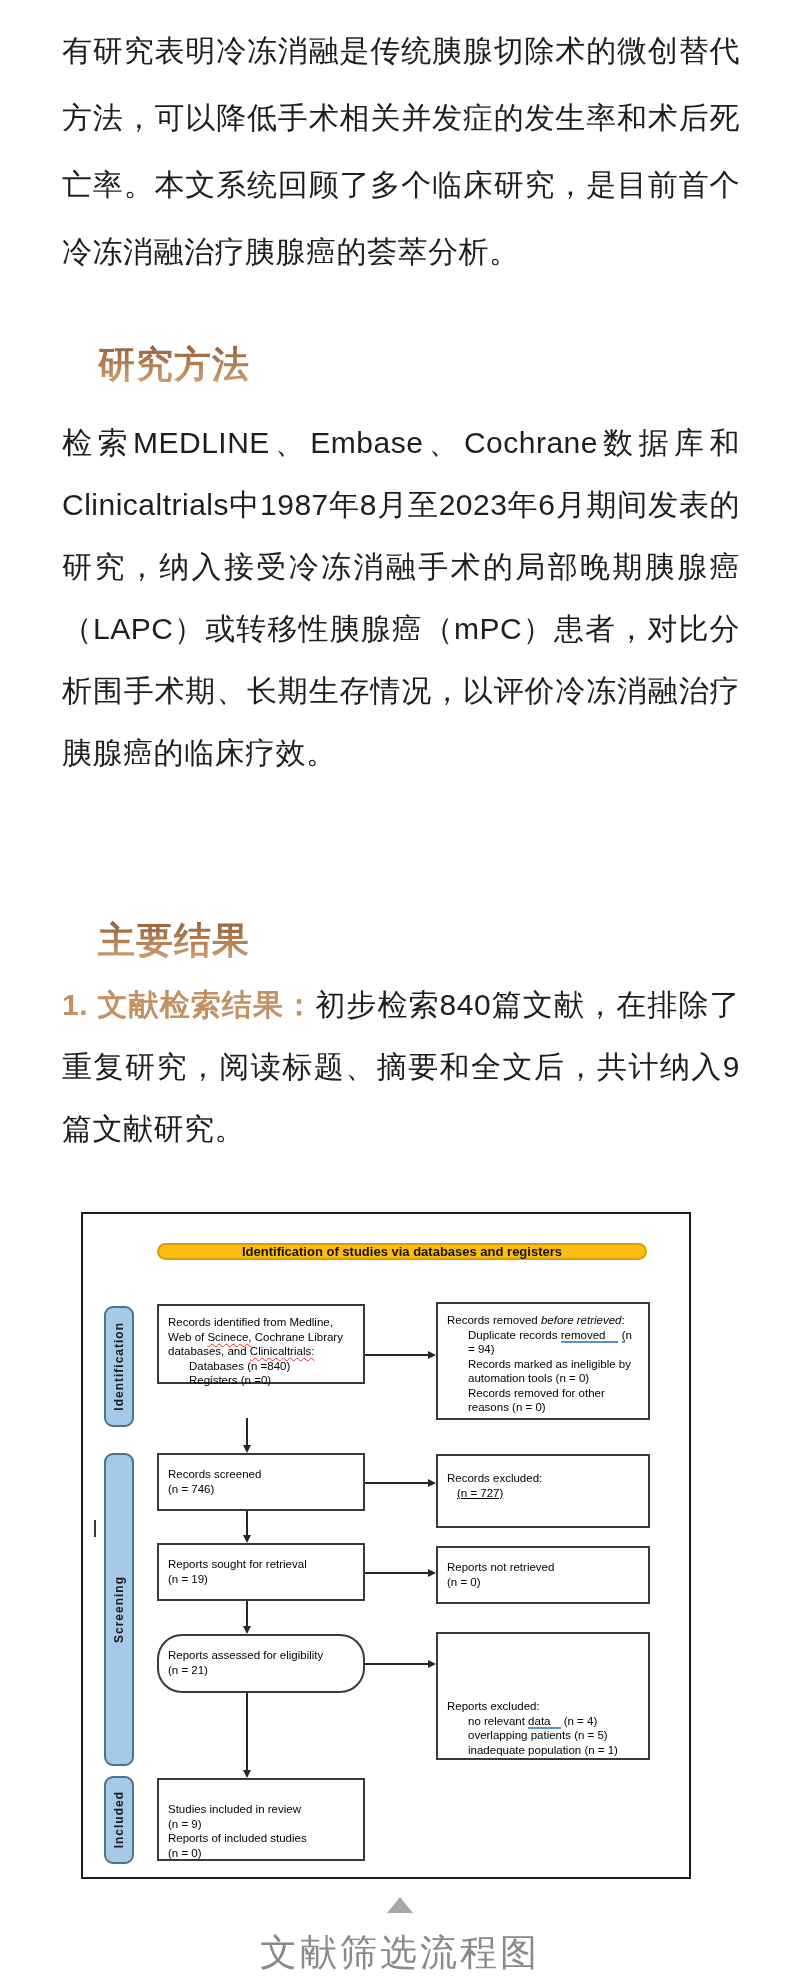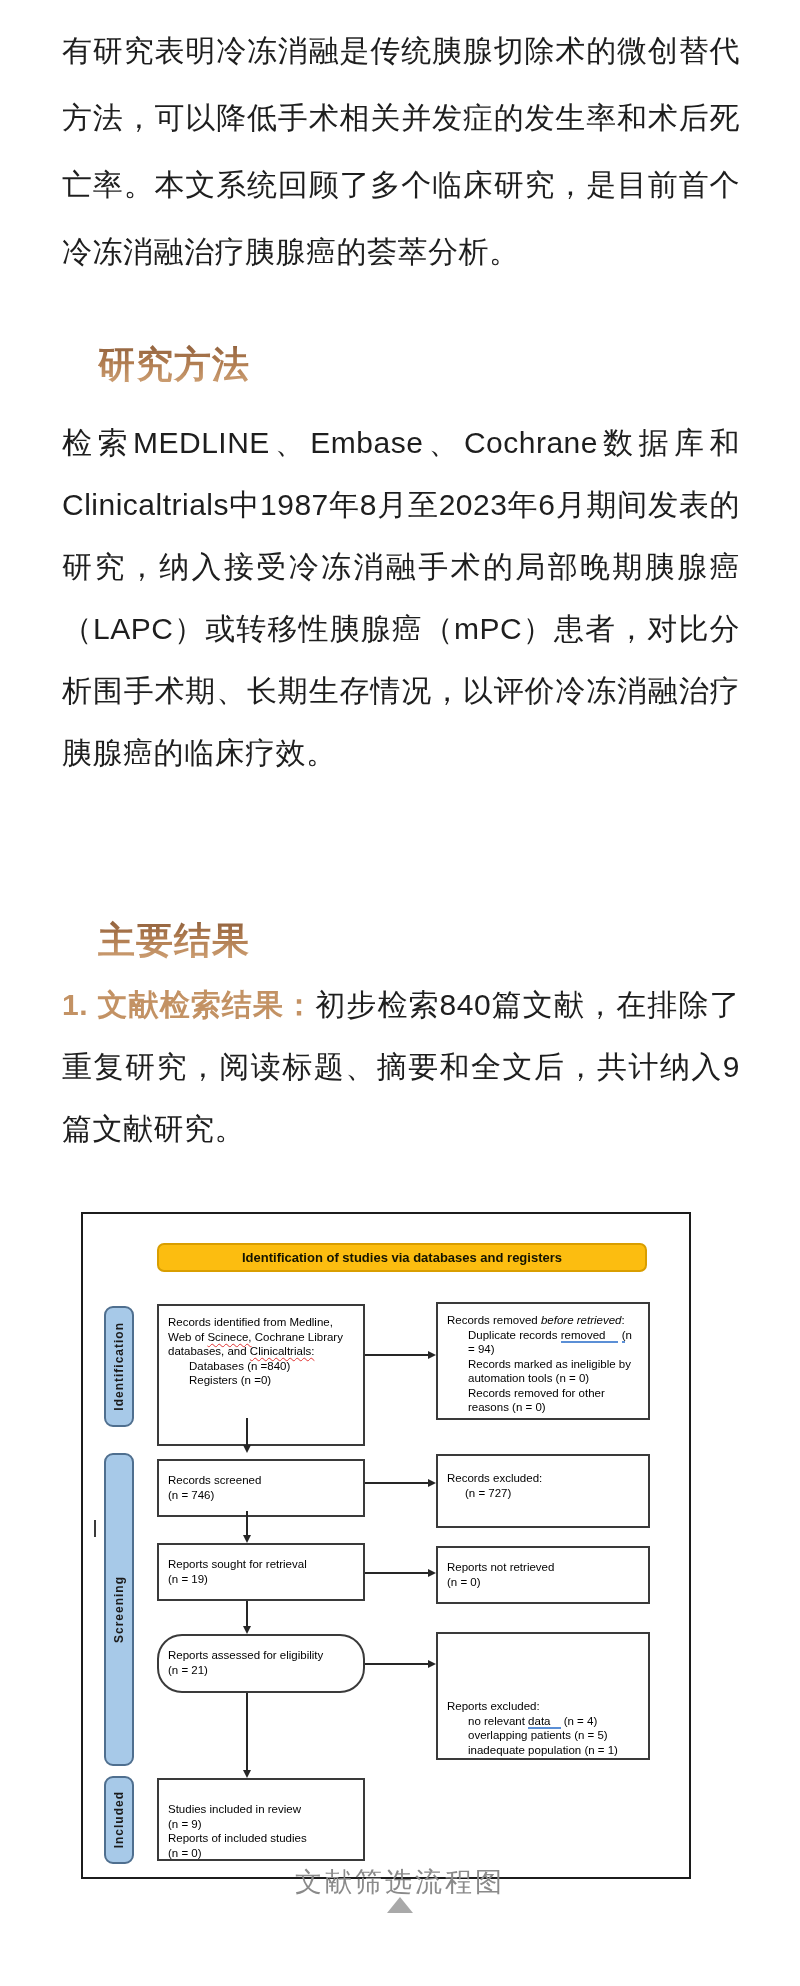--- a/index.html
+++ b/index.html
@@ -25,22 +25,22 @@
   @supports ((-webkit-background-clip:text) or (background-clip:text)){
     .gold-serif{-webkit-background-clip:text;background-clip:text;color:transparent;}
   }
   .gold-label{color:#c39264;font-weight:bold;}
   
   .figure{
     position:absolute;left:81px;top:1212px;width:606px;height:663px;
     border:2px solid #1c1c1c;background:#ffffff;
   }
   .banner{
-    position:absolute;left:74px;top:29px;width:490px;height:29px;
-    background:#fcbd10;border:2px solid #d99e00;border-radius:7px;
+    position:absolute;left:74px;top:29px;width:490px;height:17px;
+    background:#fcbd10;border:2px solid #d99e00;border-radius:12px;
     box-sizing:border-box;display:flex;align-items:center;justify-content:center;
     font-size:13px;font-weight:bold;color:#141400;
   }
   .pill{
     position:absolute;left:21px;width:30px;
     background:#a7c9e8;border:2px solid #4f6f8f;border-radius:9px;
     box-sizing:border-box;display:flex;align-items:center;justify-content:center;
   }
   .pill span{
     writing-mode:vertical-rl;transform:rotate(180deg);
@@ -68,22 +68,22 @@
     border-top:8px solid #262626;border-left:4px solid transparent;border-right:4px solid transparent;
   }
   .cursor-bar{position:absolute;left:11px;top:306px;width:2px;height:17px;background:#3a3a3a;}
   
   .tri-up{
     position:absolute;left:387px;top:1897px;width:0;height:0;
     border-left:13px solid transparent;border-right:13px solid transparent;
     border-bottom:16px solid #a9a9a9;
   }
   .fig-caption{
-    position:absolute;left:0;top:1864px;width:800px;text-align:center;
-    font-size:27px;color:#8a8a8a;letter-spacing:3px;
+    position:absolute;left:0;top:1928px;width:800px;text-align:center;
+    font-size:37px;color:#8a8a8a;letter-spacing:3px;
   }
 </style>
 </head>
 <body>
 
 <div class="page">
 
   <div class="para" style="top:17px;">有研究表明冷冻消融是传统胰腺切除术的微创替代方法，可以降低手术相关并发症的发生率和术后死亡率。本文系统回顾了多个临床研究，是目前首个冷冻消融治疗胰腺癌的荟萃分析。</div>
 
   <div class="gold-serif" style="top:340px;">研究方法</div>
@@ -101,45 +101,45 @@
     <div class="pill" style="top:92px;height:121px;">
       <span>Identification</span>
     </div>
     <div class="pill" style="top:239px;height:313px;">
       <span>Screening</span>
     </div>
     <div class="pill" style="top:562px;height:88px;">
       <span>Included</span>
     </div>
 
-    <div class="fbox col-l" style="top:90px;height:142px;">
+    <div class="fbox col-l" style="top:90px;height:80px;">
       <span>Records identified from Medline, Web of </span><span class="wavy">Scinece,</span><span> Cochrane Library databases, and </span><span class="wavy">Clinicaltrials:</span>
       <div class="ind">Databases (n =840)</div>
       <div class="ind">Registers (n =0)</div>
     </div>
 
     <div class="fbox col-r" style="top:88px;height:118px;">
       <div>
         <span>Records removed </span><span class="it">before retrieved</span><span>:</span>
       </div>
       <div class="ind">
         <span>Duplicate records </span><span class="u-blue">removed</span>
         <span class="u-blue-short">(</span><span>n = 94)</span>
       </div>
       <div class="ind">Records marked as ineligible by automation tools (n = 0)</div>
       <div class="ind">Records removed for other reasons (n = 0)</div>
     </div>
 
-    <div class="fbox col-l" style="top:245px;height:58px;padding-top:12px;">
+    <div class="fbox col-l" style="top:239px;height:58px;padding-top:12px;">
       <div>Records screened</div>
       <div>(n = 746)</div>
     </div>
     <div class="fbox col-r" style="top:240px;height:74px;padding-top:15px;">
       <div>Records excluded:</div>
-      <div style="margin-left:18px;">(n = 727)</div>
+      <div style="margin-left:10px;text-decoration:underline;">(n = 727)</div>
     </div>
 
     <div class="fbox col-l" style="top:329px;height:58px;padding-top:12px;">
       <div>Reports sought for retrieval</div>
       <div>(n = 19)</div>
     </div>
     <div class="fbox col-r" style="top:332px;height:58px;padding-top:12px;">
       <div>Reports not retrieved</div>
       <div>(n = 0)</div>
     </div>

